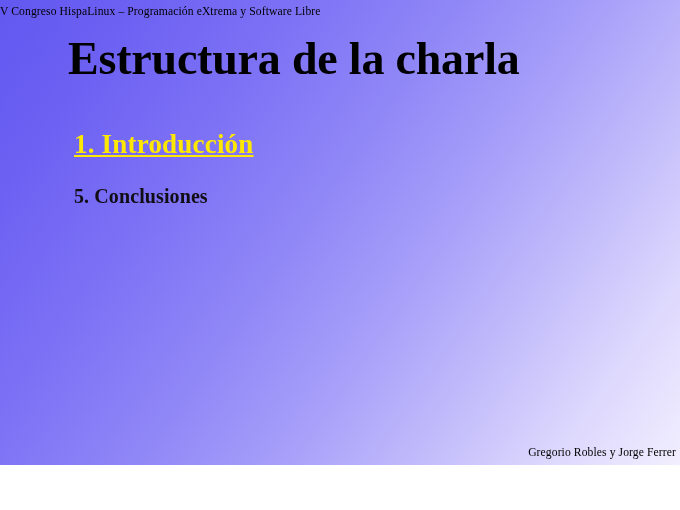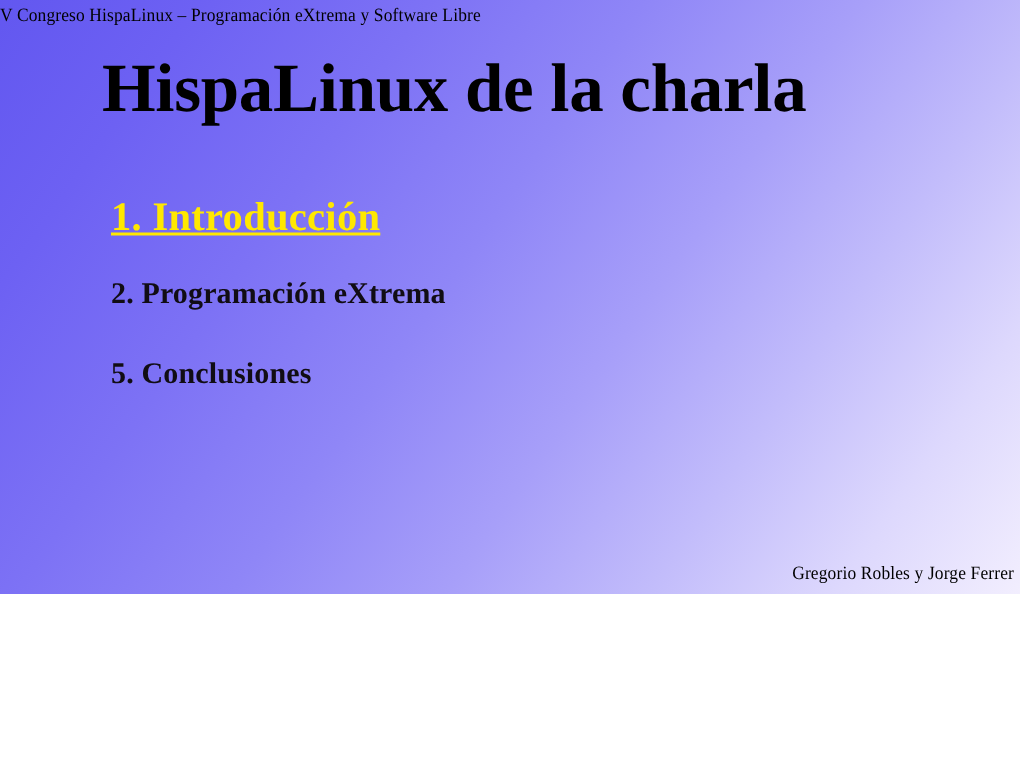--- a/index.html
+++ b/index.html
@@ -9,21 +9,21 @@
   body {
     width: 680px;
     height: 510px;
     overflow: hidden;
     font-family: "Liberation Serif", "DejaVu Serif", serif;
   }
 
   #slide {
     position: relative;
     width: 680px;
-    height: 396px;
+    height: 465px;
     overflow: hidden;
     
     background: linear-gradient(125deg,
         #6257f0 0%,
         #6d61f3 14%,
         #7d72f5 30%,
         #8f86f7 45%,
         #a79ff9 60%,
         #c2bcfb 74%,
         #ddd8fd 87%,
@@ -114,28 +114,25 @@
 </style>
 </head>
 <body>
 
 <div id="slide">
 
   <div id="header-bar">
     <span id="header-text">V Congreso HispaLinux – Programación eXtrema y Software Libre</span>
   </div>
 
-  <div id="slide-title">HispaLinux de la charla</div>
+  <div id="slide-title">Estructura de la charla</div>
 
   <div id="agenda">
     <div class="agenda-item current">
       <span>1. Introducción</span>
-    </div>
-    <div class="agenda-item normal">
-      <span>2. Programación eXtrema</span>
     </div>
     <div class="agenda-item normal">
       <span>5. Conclusiones</span>
     </div>
   </div>
 
   <div id="footer-bar">
     <span id="footer-text">Gregorio Robles y Jorge Ferrer</span>
   </div>
 

